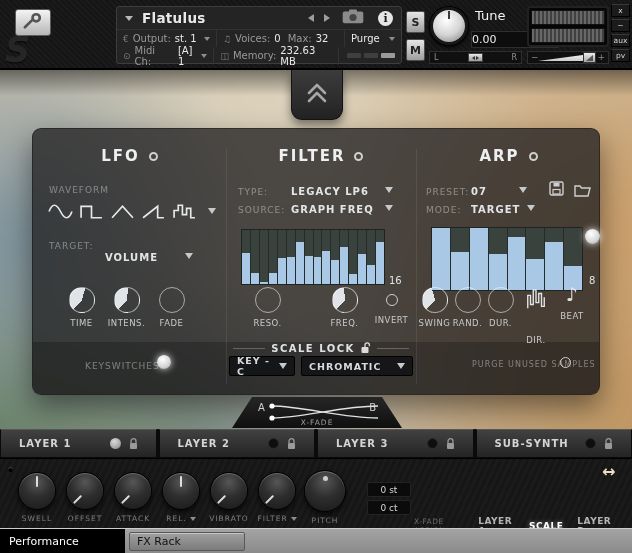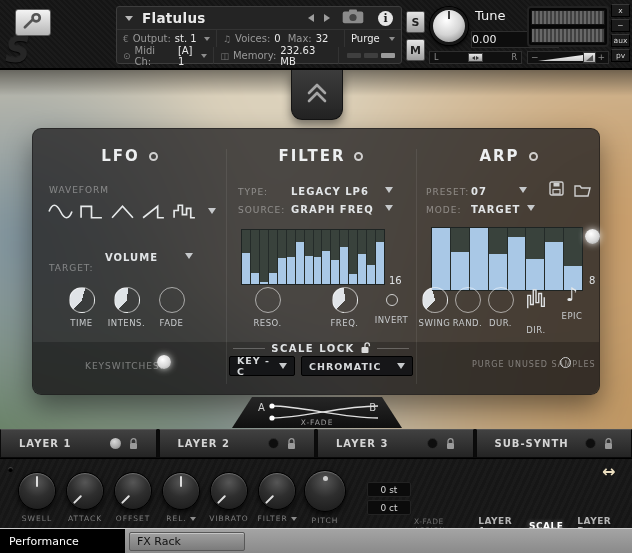--- a/index.html
+++ b/index.html
@@ -333,21 +333,21 @@
             <path d="M2 16 L16 5 V16 H22"></path>
           </svg>
       </span>
       <span class="wave-ic">
         <svg width="25" height="21" viewBox="0 0 24 20" fill="none" stroke="#e6e9ea" stroke-width="1.6">
             <path d="M2 16 V9 H6 V4 H10 V13 H14 V7 H18 V16 H22"></path>
           </svg>
       </span>
       <span class="wave-caret"></span>
     </div>
-    <span class="dlabel" style="left:16px;top:134px;">TARGET:</span>
+    <span class="dlabel" style="left:16px;top:112px;">TARGET:</span>
     <span class="dvalue" style="left:72px;top:123px;">VOLUME</span>
     <span class="pcaret" style="left:152px;top:124px;"></span>
     <div class="pknob-row" style="left:26px;top:158px;">
         <div class="pknob-wrap" style="width: 45px;">
           <div class="pknob" style="background: conic-gradient(from 225deg, rgba(238, 242, 246, 0.92) 0deg, rgba(238, 242, 246, 0.92) 150deg, rgba(238, 242, 246, 0) 150deg, rgba(238, 242, 246, 0) 360deg);"></div>
           <div class="pknob-label">TIME</div>
         </div>
         <div class="pknob-wrap" style="width: 45px;">
           <div class="pknob" style="background: conic-gradient(from 225deg, rgba(238, 242, 246, 0.92) 0deg, rgba(238, 242, 246, 0.92) 140deg, rgba(238, 242, 246, 0) 140deg, rgba(238, 242, 246, 0) 360deg);"></div>
           <div class="pknob-label">INTENS.</div>
@@ -520,25 +520,25 @@
           <div class="pknob"></div>
           <div class="pknob-label">DUR.</div>
         </div>
       </div>
     <div class="pknob-wrap" style="position:absolute;left:486px;top:156px;width:34px;">
       <span>
         <svg width="22" height="28" viewBox="0 0 24 28" fill="none" stroke="#e3e6e8" stroke-width="1.5">
             <path d="M3 24 V10 H6 V20 H9 V4 H12 V18 H15 V8 H18 V22 H21 V12"></path>
           </svg>
       </span>
-      <span class="pknob-label" style="margin-top:8px;">DIR.</span>
+      <span class="pknob-label" style="margin-top:18px;">DIR.</span>
     </div>
     <div class="pknob-wrap" style="position:absolute;left:521px;top:156px;width:36px;">
       <span class="beat-glyph">♪</span>
-      <span class="pknob-label" style="margin-top:7px;">EPIC</span>
+      <span class="pknob-label" style="margin-top:7px;">BEAT</span>
     </div>
     <span class="dlabel" style="left:439px;top:231px;font-size:8px;">PURGE UNUSED SAMPLES</span>
     <span class="led led-ring" style="left:527px;top:228px;width:11px;height:11px;"></span>
   </div>
 
   <div class="xfade">
     <span class="xfade-letter" style="left:26px;">A</span>
     <span class="xfade-letter" style="right:26px;">B</span>
     <span style="position:absolute;left:0;top:0;">
       <svg width="170" height="30" viewBox="0 0 170 30" fill="none">
@@ -603,29 +603,29 @@
           </div>
           <div class="bknob-label">
             <span>SWELL</span>
           </div>
         </div>
         <div class="bknob-wrap">
           <div class="bknob">
             <div class="bptr" style="transform: translateX(-1px) rotate(-135deg);"></div>
           </div>
           <div class="bknob-label">
-            <span>ATTACK</span>
+            <span>OFFSET</span>
           </div>
         </div>
         <div class="bknob-wrap">
           <div class="bknob">
             <div class="bptr" style="transform: translateX(-1px) rotate(-135deg);"></div>
           </div>
           <div class="bknob-label">
-            <span>OFFSET</span>
+            <span>ATTACK</span>
           </div>
         </div>
         <div class="bknob-wrap">
           <div class="bknob">
             <div class="bptr" style="transform: translateX(-1px) rotate(0deg);"></div>
           </div>
           <div class="bknob-label">
             <span>REL.</span>
             <span class="bcaret"></span>
           </div>

